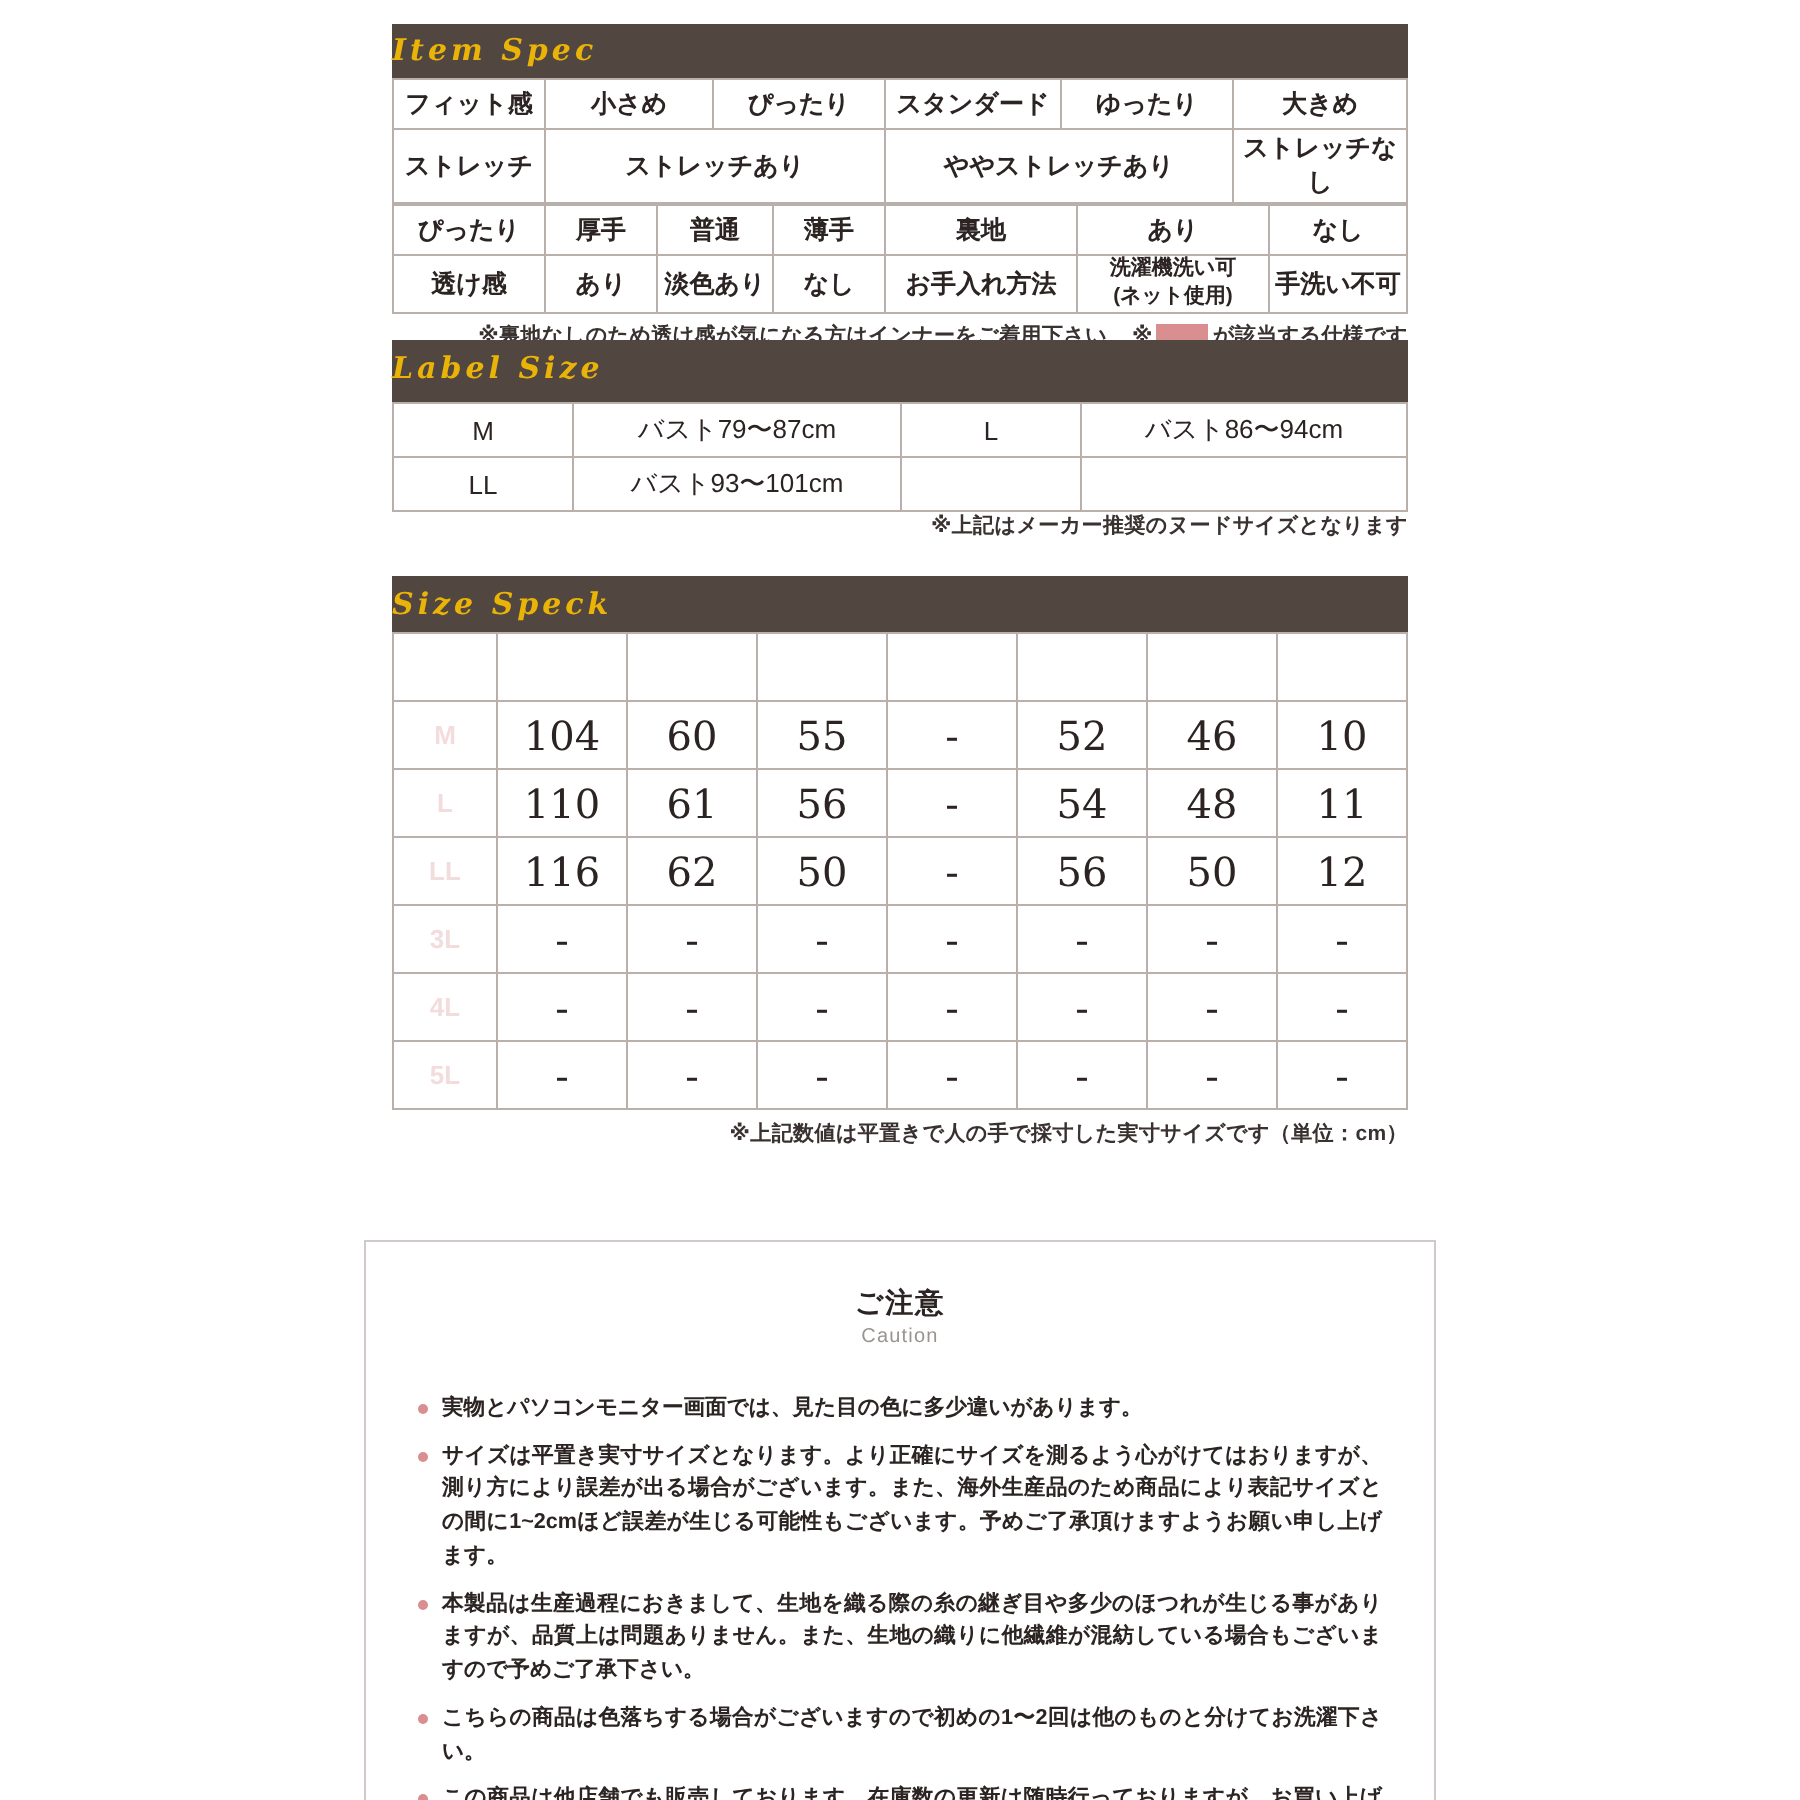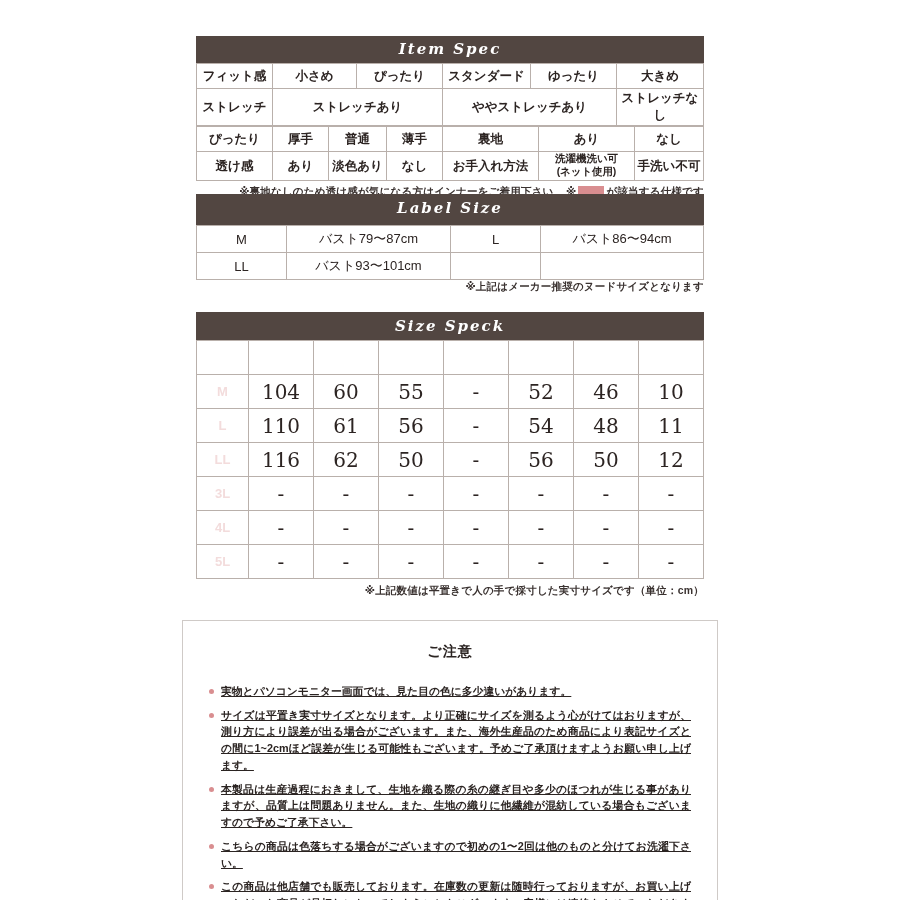--- a/index.html
+++ b/index.html
@@ -9,27 +9,26 @@
     background: #ffffff;
     font-family: "Liberation Sans", "DejaVu Sans", sans-serif;
     color: #222222;
   }
   .page { position: relative; width: 900px; height: 900px; overflow: hidden; }
 
   
   .section { position: absolute; }
   .title-band {
     background: #524641;
-    color: #ffffff;
-    text-align: center;
+    color: #eab308;
+    text-align: left;
     font-family: "DejaVu Serif", "Liberation Serif", serif;
     font-style: italic;
     letter-spacing: 2px;
     font-weight: 700;
-    margin-top: 24px;
   }
 
   table.grid {
     border-collapse: collapse;
     table-layout: fixed;
     width: 100%;
     background: #ffffff;
   }
   table.grid td {
     border: 1px solid #b9b0ab;
@@ -114,21 +113,20 @@
   #caution ul { list-style: none; margin: 22px 0 0 0; padding: 0; }
   #caution li {
     position: relative;
     padding-left: 12px;
     margin-bottom: 7px;
     font-size: 10.8px;
     line-height: 1.55;
     color: #2b2422;
     font-weight: 700;
     text-align: justify;
-    text-decoration: underline;
   }
   #caution li::before {
     content: "";
     position: absolute;
     left: 0; top: 6px;
     width: 5px; height: 5px;
     border-radius: 50%;
     background: #d98e90;
   }
 </style>
@@ -295,20 +293,21 @@
           <td>-</td>
         </tr>
       </tbody>
     </table>
 
     <div class="note">※上記数値は平置きで人の手で採寸した実寸サイズです（単位：cm）</div>
   </div>
 
   <div class="section" id="caution">
     <div class="c-title">ご注意</div>
+    <div class="c-sub">Caution</div>
     <ul>
       <li>実物とパソコンモニター画面では、見た目の色に多少違いがあります。</li>
       <li>サイズは平置き実寸サイズとなります。より正確にサイズを測るよう心がけてはおりますが、測り方により誤差が出る場合がございます。また、海外生産品のため商品により表記サイズとの間に1~2cmほど誤差が生じる可能性もございます。予めご了承頂けますようお願い申し上げます。</li>
       <li>本製品は生産過程におきまして、生地を織る際の糸の継ぎ目や多少のほつれが生じる事がありますが、品質上は問題ありません。また、生地の織りに他繊維が混紡している場合もございますので予めご了承下さい。</li>
       <li>こちらの商品は色落ちする場合がございますので初めの1〜2回は他のものと分けてお洗濯下さい。</li>
       <li>この商品は他店舗でも販売しております。在庫数の更新は随時行っておりますが、お買い上げいただいた商品が品切れになってしまうこともございます。客様には連絡をさせていただきますが万が一入荷予定がない場合はキャンセルさせていただく場合もございますことを予めご了承下さい</li>
 
     </ul>
   </div>
 

